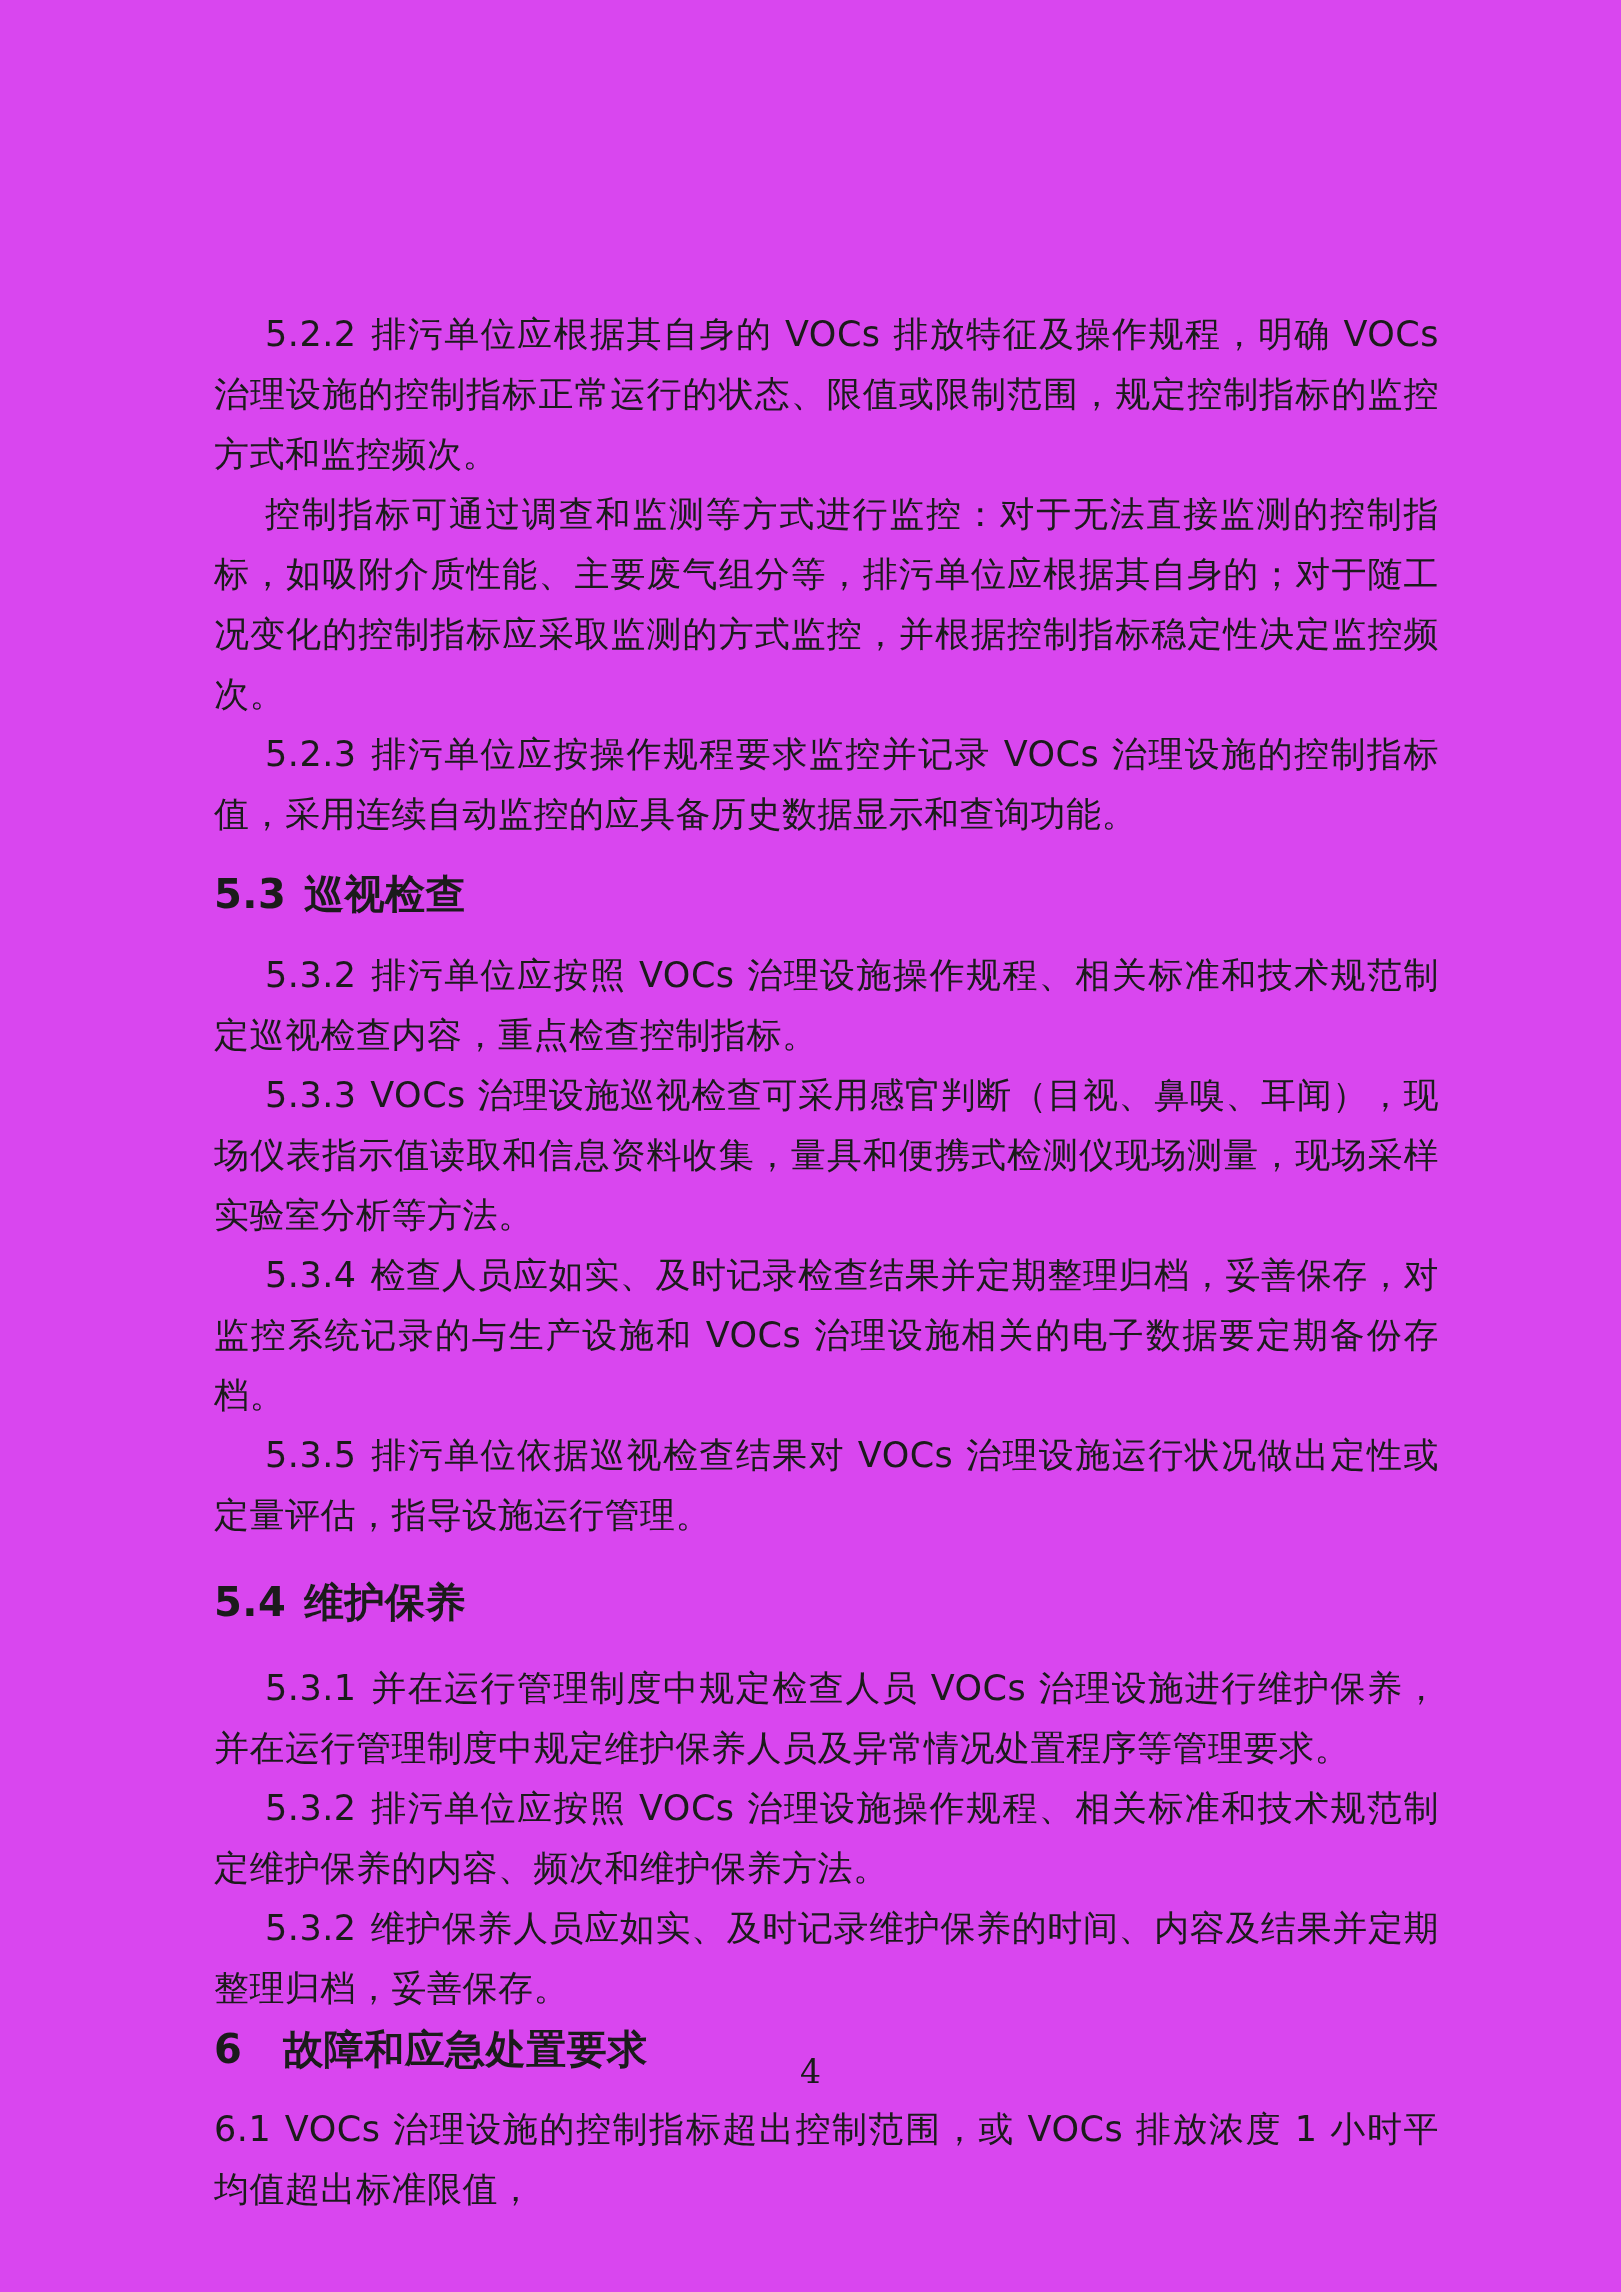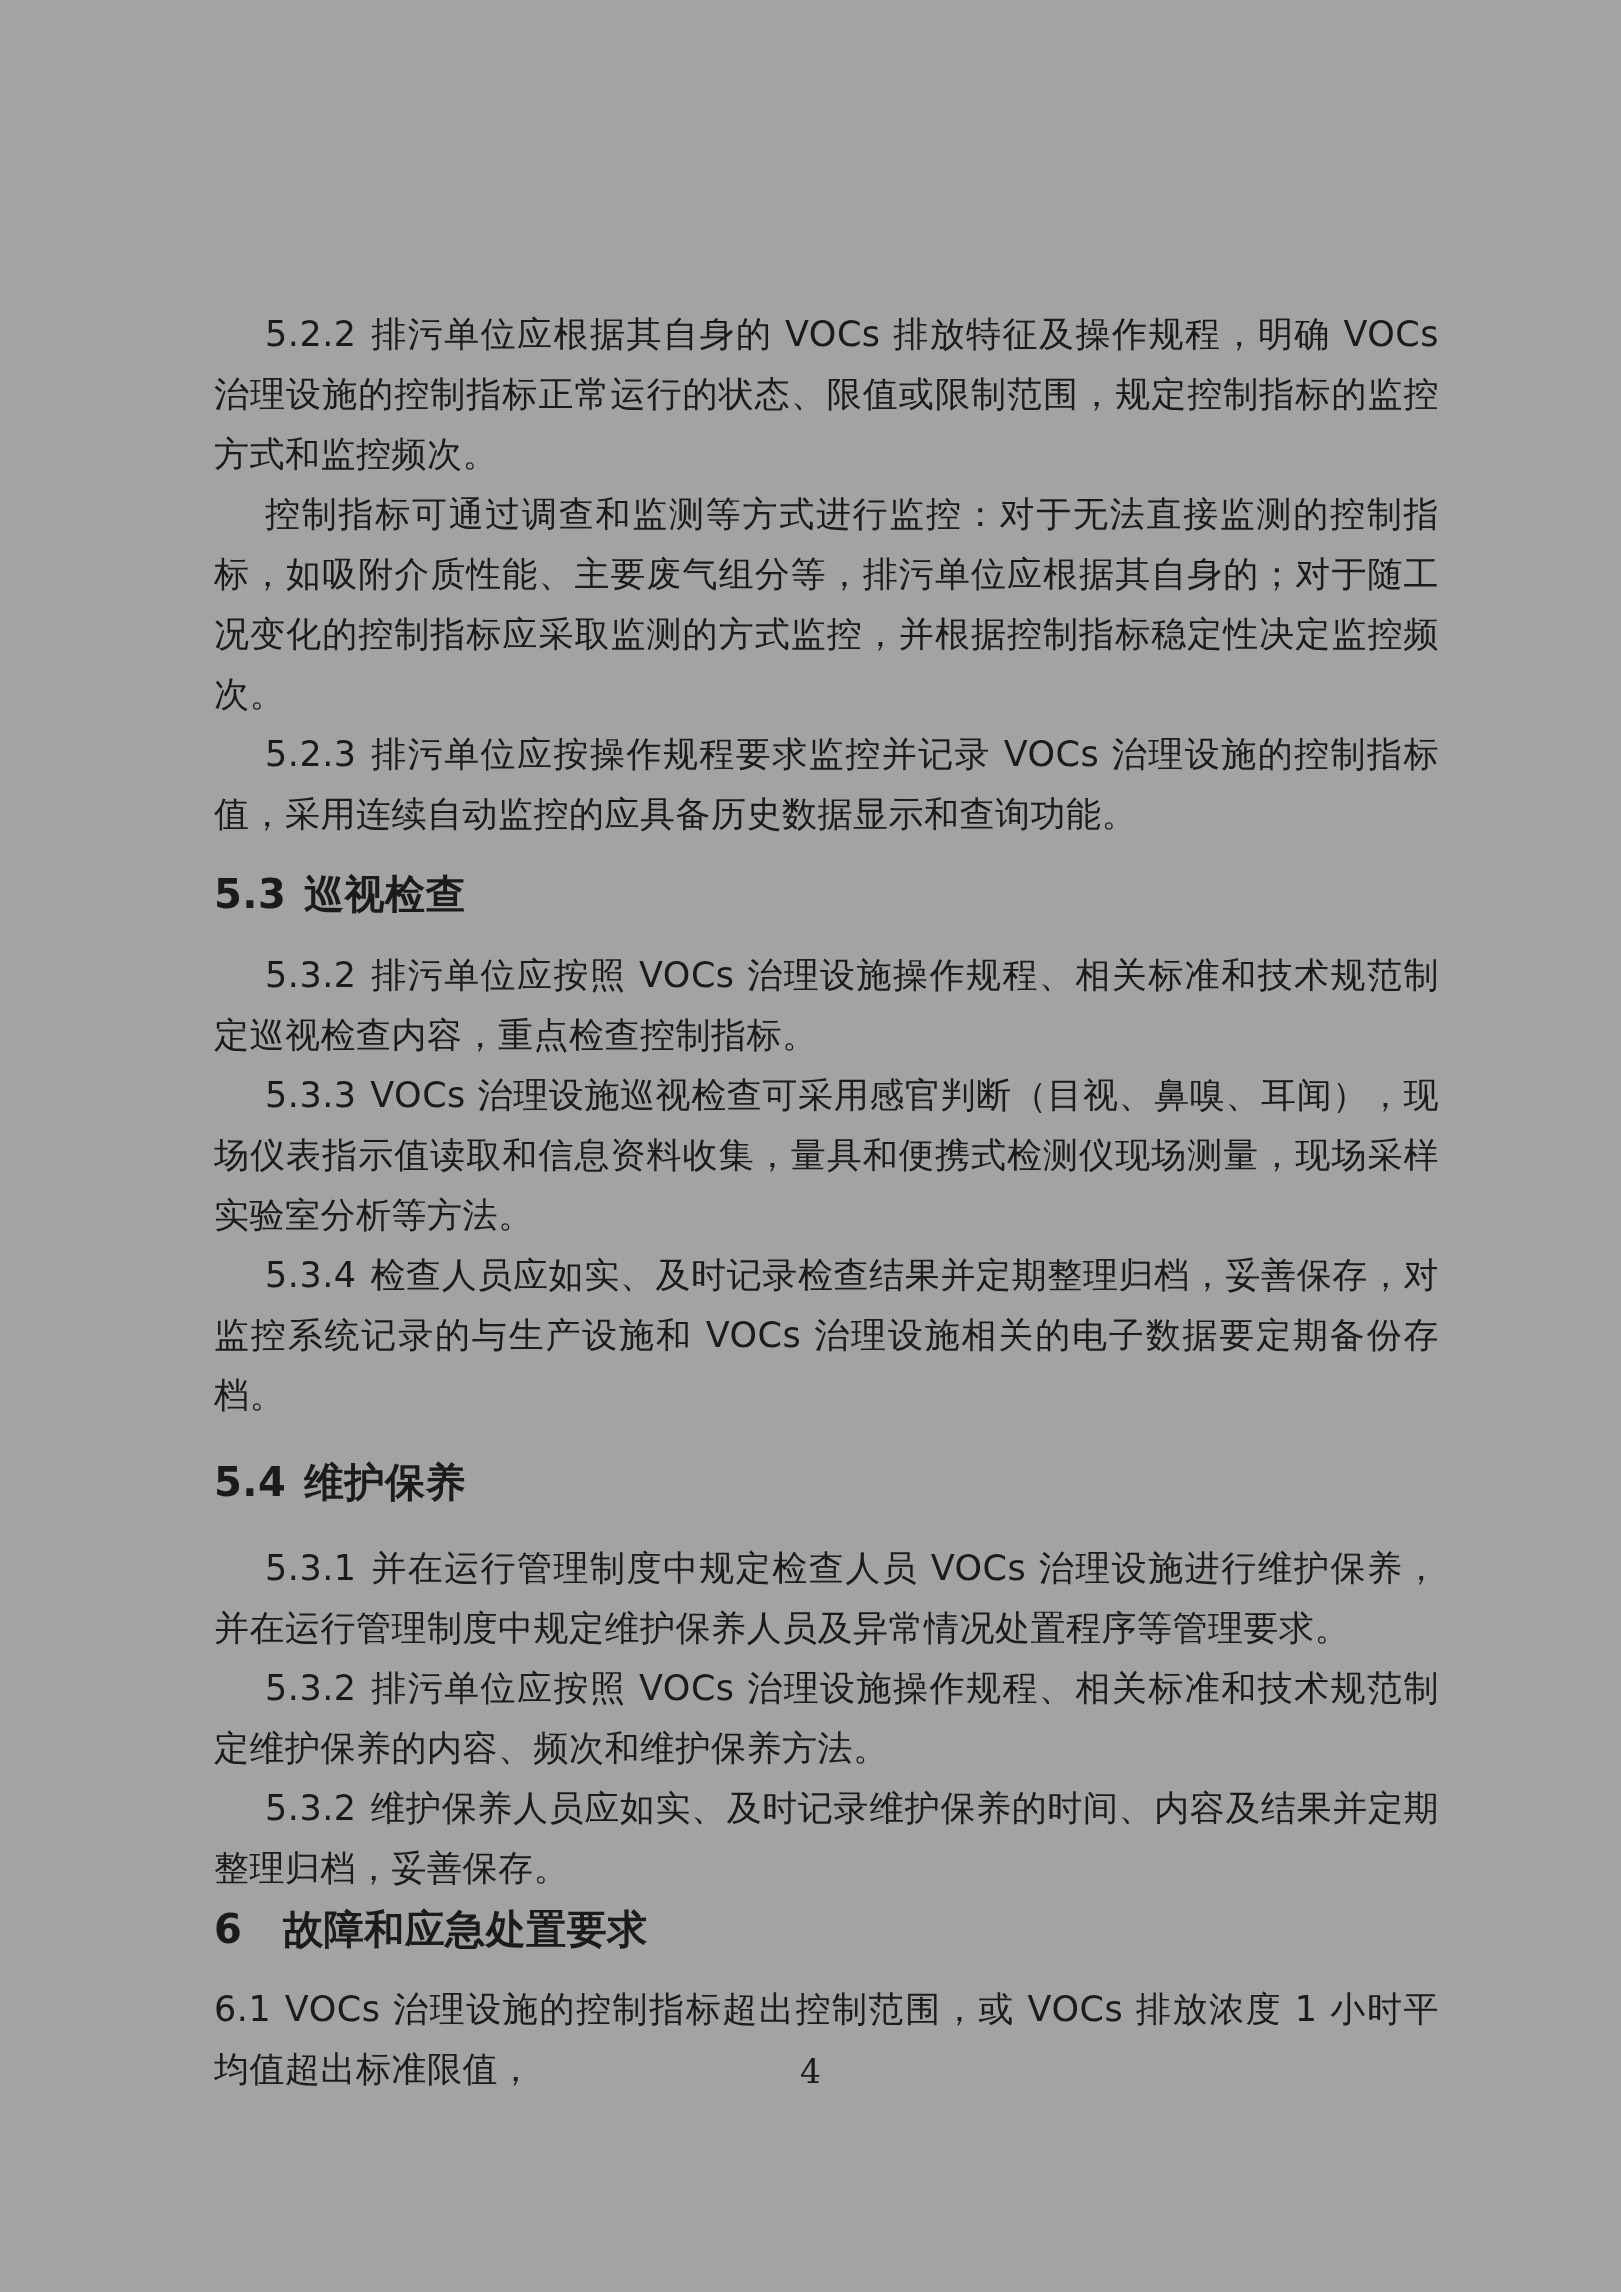--- a/index.html
+++ b/index.html
@@ -4,21 +4,21 @@
 <style>
   html, body {
     margin: 0;
     padding: 0;
     background: #ffffff;
   }
   .page {
     position: relative;
     width: 1621px;
     height: 2293px;
-    background: #a3a3a3;
+    background: #d946ef;
     color: #1b1b1b;
     overflow: hidden;
   }
   .content {
     position: absolute;
     left: 214px;
     top: 304px;
     width: 1225px;
   }
   p.body-para {
@@ -79,20 +79,21 @@
 
     <div class="section-heading h-53"><span class="num">5.3</span><span>巡视检查</span></div>
 
 
     <p class="body-para"><span class="clause-num">5.3.2</span><span>排污单位应按照 VOCs 治理设施操作规程、相关标准和技术规范制定巡视检查内容，重点检查控制指标。</span></p>
 
     <p class="body-para"><span class="clause-num">5.3.3</span><span>VOCs 治理设施巡视检查可采用感官判断（目视、鼻嗅、耳闻），现场仪表指示值读取和信息资料收集，量具和便携式检测仪现场测量，现场采样实验室分析等方法。</span></p>
 
     <p class="body-para"><span class="clause-num">5.3.4</span><span>检查人员应如实、及时记录检查结果并定期整理归档，妥善保存，对监控系统记录的与生产设施和 VOCs 治理设施相关的电子数据要定期备份存档。</span></p>
 
+    <p class="body-para"><span class="clause-num">5.3.5</span><span>排污单位依据巡视检查结果对 VOCs 治理设施运行状况做出定性或定量评估，指导设施运行管理。</span></p>
 
     <div class="section-heading h-54"><span class="num">5.4</span><span>维护保养</span></div>
 
     <p class="body-para"><span class="clause-num">5.3.1</span><span>并在运行管理制度中规定检查人员 VOCs 治理设施进行维护保养，并在运行管理制度中规定维护保养人员及异常情况处置程序等管理要求。</span></p>
 
     <p class="body-para"><span class="clause-num">5.3.2</span><span>排污单位应按照 VOCs 治理设施操作规程、相关标准和技术规范制定维护保养的内容、频次和维护保养方法。</span></p>
 
     <p class="body-para"><span class="clause-num">5.3.2</span><span>维护保养人员应如实、及时记录维护保养的时间、内容及结果并定期整理归档，妥善保存。</span></p>
 
     <div class="section-heading level1 h-6"><span class="num">6</span><span>故障和应急处置要求</span></div>

